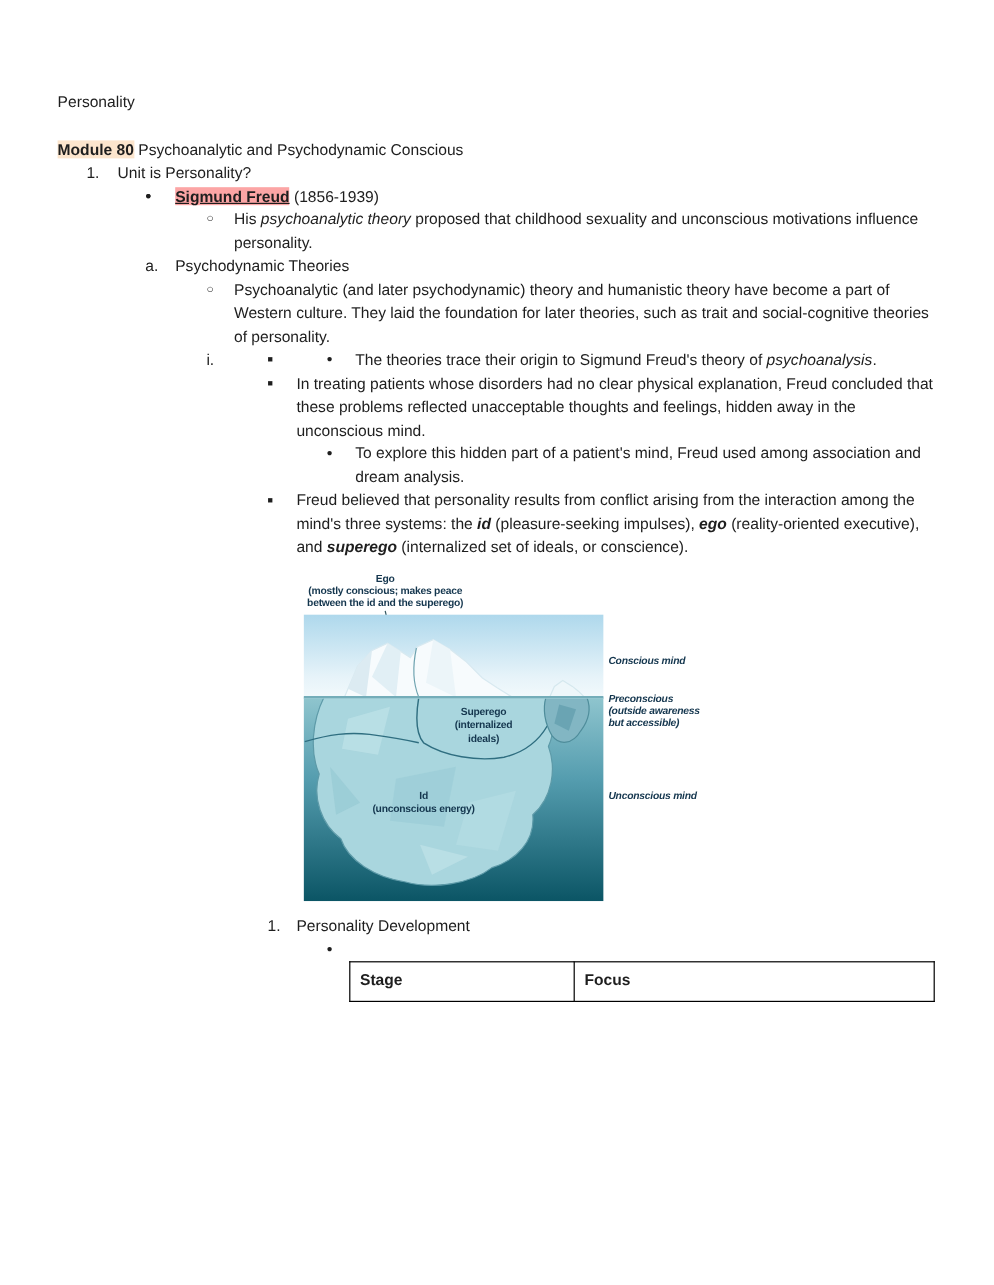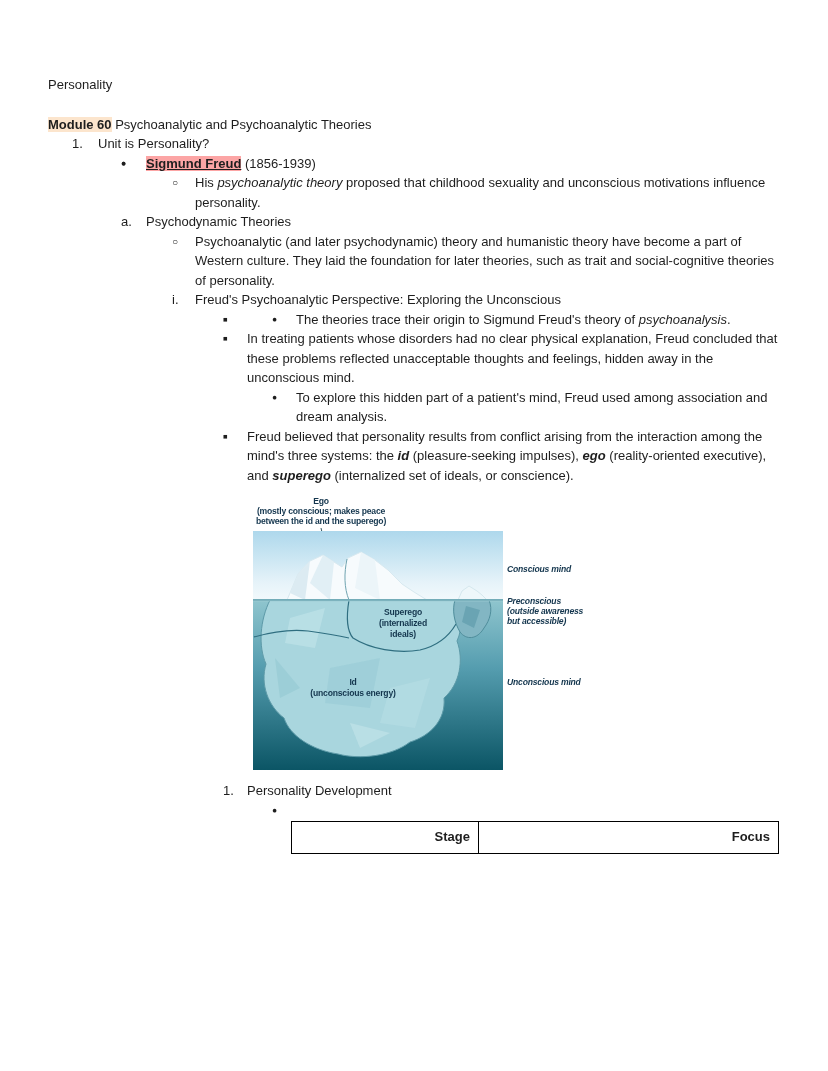--- a/index.html
+++ b/index.html
@@ -29,42 +29,42 @@
   .lvl5 .marker { left:224px; }
   .mk-disc   { font-size:8.5px; }
   .mk-circle { font-size:10px; }
   .mk-square { font-size:7.5px; }
   .figure-wrap { margin-left:182px; margin-top:3px; width:360px; height:290px; }
   svg text { font-family:"Liberation Sans", sans-serif; fill:#14364e; }
   .fig-b  { font-size:8.6px; font-weight:700; letter-spacing:-0.2px; }
   .fig-bi { font-size:8.6px; font-weight:700; font-style:italic; letter-spacing:-0.2px; }
   table.stages { border-collapse:collapse; margin-left:243px; margin-top:20px; width:488px;
                  border:1.5px solid #000; table-layout:fixed; }
-  table.stages th { border:1px solid #000; text-align:right; font-size:13px; font-weight:700;
+  table.stages th { border:1px solid #000; text-align:left; font-size:13px; font-weight:700;
                     padding:5px 8px 7px 8px; height:19.5px; vertical-align:middle; }
   th.col-stage { width:170px; }
 </style>
 </head>
 <body>
 
 <div class="page">
   <div class="content">
 
     <div>Personality</div>
     <div class="spacer"></div>
 
     <div id="outline-top">
-        <div class="li lvl0"><span class="txt"><span class="b" style="background-color: rgb(252, 229, 205);">Module 60</span><span> Psychoanalytic and Psychoanalytic Theories</span></span></div>
+        <div class="li lvl0"><span class="txt"><span class="b" style="background-color: rgb(252, 229, 205);">Module 80</span><span> Psychoanalytic and Psychodynamic Conscious</span></span></div>
         <div class="li lvl1"><span class="marker mk-num">1.</span><span class="txt"><span>Unit is Personality?</span></span></div>
         <div class="li lvl2"><span class="marker mk-disc">●</span></div>
         <div class="li lvl2"><span class="marker mk-disc">●</span><span class="txt"><span class="b u" style="background-color: #fca5a5;">Sigmund Freud</span><span> (1856-1939)</span></span></div>
         <div class="li lvl3"><span class="marker mk-circle">○</span><span class="txt"><span>His </span><span class="i">psychoanalytic theory</span><span> proposed that childhood sexuality and unconscious motivations influence personality.</span></span></div>
         <div class="li lvl2"><span class="marker mk-alpha">a.</span><span class="txt"><span>Psychodynamic Theories</span></span></div>
         <div class="li lvl3"><span class="marker mk-circle">○</span><span class="txt"><span>Psychoanalytic (and later psychodynamic) theory and humanistic theory have become a part of Western culture. They laid the foundation for later theories, such as trait and social-cognitive theories of personality.</span></span></div>
-        <div class="li lvl3"><span class="marker mk-roman">i.</span><span class="txt"><span>Freud's Psychoanalytic Perspective: Exploring the Unconscious</span></span></div>
+        <div class="li lvl3"><span class="marker mk-roman">i.</span></div>
         <div class="li lvl4"><span class="marker mk-square">■</span></div>
         <div class="li lvl5"><span class="marker mk-disc">●</span><span class="txt"><span>The theories trace their origin to Sigmund Freud's theory of </span><span class="i">psychoanalysis</span><span>.</span></span></div>
         <div class="li lvl4"><span class="marker mk-square">■</span><span class="txt"><span>In treating patients whose disorders had no clear physical explanation, Freud concluded that these problems reflected unacceptable thoughts and feelings, hidden away in the unconscious mind.</span></span></div>
         <div class="li lvl5"><span class="marker mk-disc">●</span><span class="txt"><span>To explore this hidden part of a patient's mind, Freud used among association and dream analysis.</span></span></div>
         <div class="li lvl4"><span class="marker mk-square">■</span><span class="txt"><span>Freud believed that personality results from conflict arising from the interaction among the mind's three systems: the </span><span class="b i">id</span><span> (pleasure-seeking impulses), </span><span class="b i">ego</span><span> (reality-oriented executive), and </span><span class="b i">superego</span><span> (internalized set of ideals, or conscience).</span></span></div>
       </div>
 
     <div class="figure-wrap">
       <svg width="360" height="290" viewBox="0 0 360 290">
         <defs>

